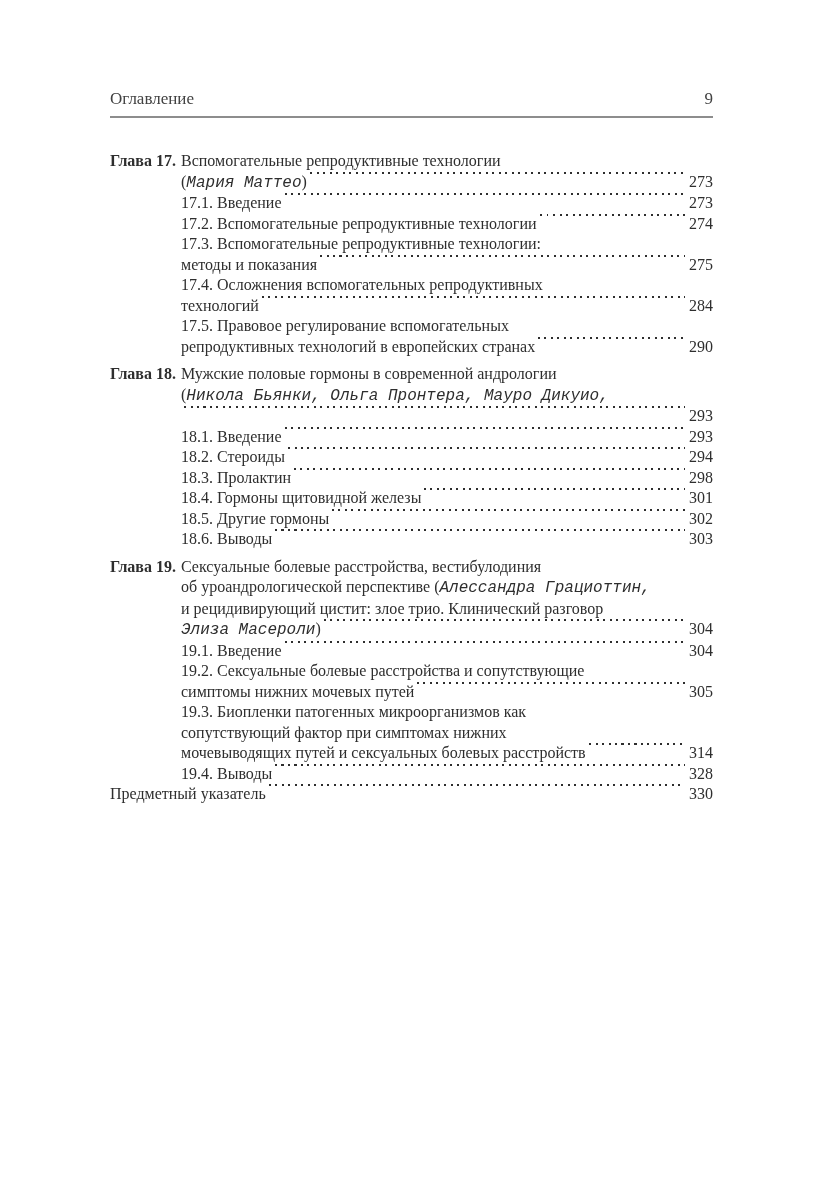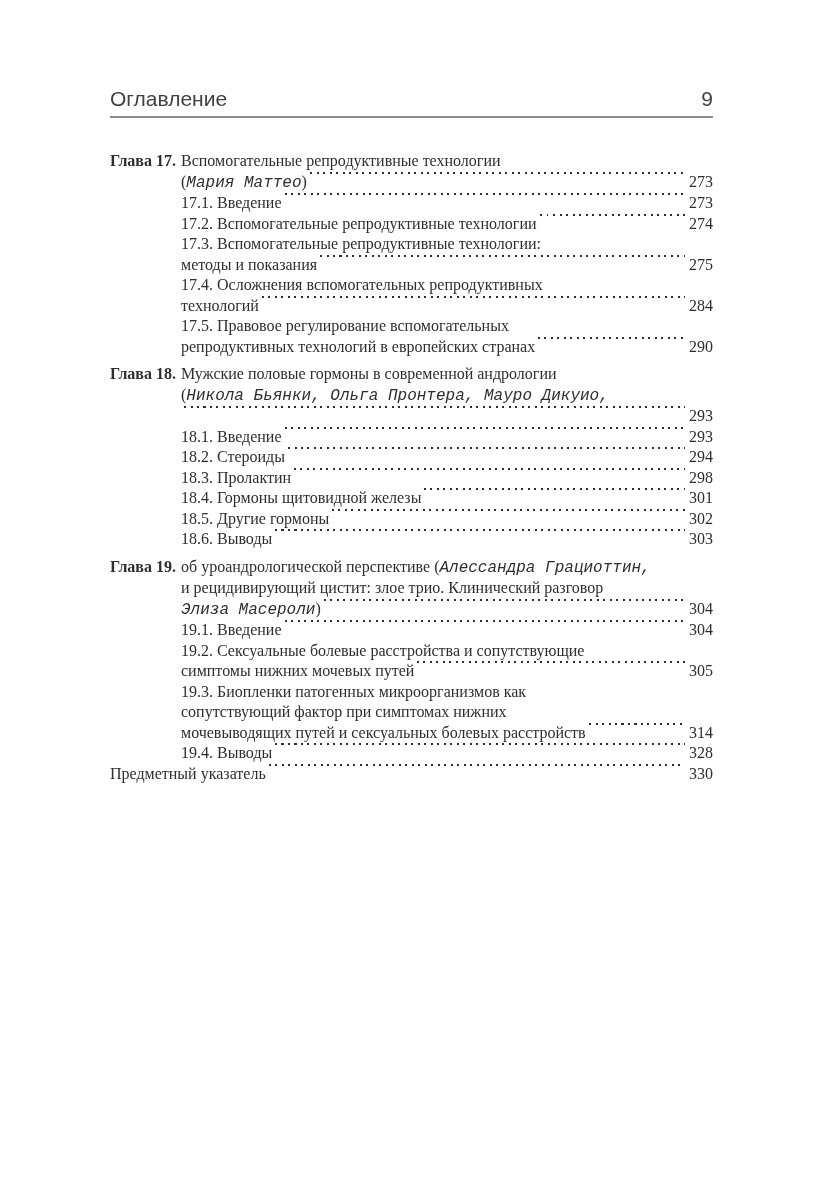--- a/index.html
+++ b/index.html
@@ -19,22 +19,22 @@
     padding: 89px 124px 0 110px;
     font-family: "Liberation Serif", serif;
     font-size: 16px;
     color: #2e2e2e;
     background: #ffffff;
   }
   .running-header {
     display: flex;
     justify-content: space-between;
     align-items: flex-end;
-    font-family: Liberation Sans, sans-serif;
-    font-size: 21px;
+    font-family: Liberation Serif, serif;
+    font-size: 17px;
     line-height: 20px;
     color: #424242;
     padding-bottom: 7px;
   }
   .rule {
     height: 2px;
     background: #8d8d8d;
   }
   .toc {
     margin-top: 33px;
@@ -176,20 +176,23 @@
             <span class="line-text"><span>18.6. Выводы</span></span>
             <span class="dots"></span>
             <span class="pg">303</span>
           </div>
         </div>
       </div>
       <div class="chapter">
         <div class="chapter-label">Глава 19.</div>
         <div class="chapter-lines">
           <div class="line">
+            <span class="line-text"><span>Сексуальные болевые расстройства, вестибулодиния</span></span>
+          </div>
+          <div class="line">
             <span class="line-text"><span>об уроандрологической перспективе (</span><span class="it">Алессандра Грациоттин,</span></span>
           </div>
           <div class="line">
             <span class="line-text"><span>и рецидивирующий цистит: злое трио. Клинический разговор</span></span>
           </div>
           <div class="line">
             <span class="line-text"><span class="it">Элиза Масероли</span><span>)</span></span>
             <span class="dots"></span>
             <span class="pg">304</span>
           </div>

